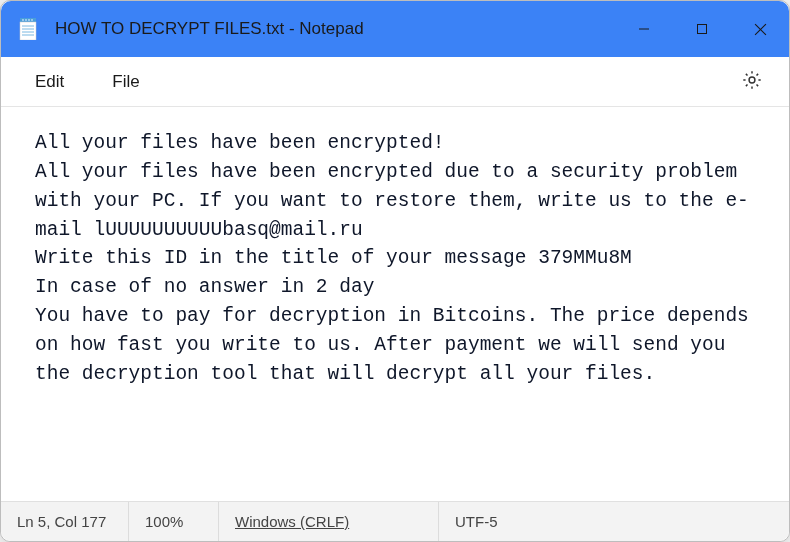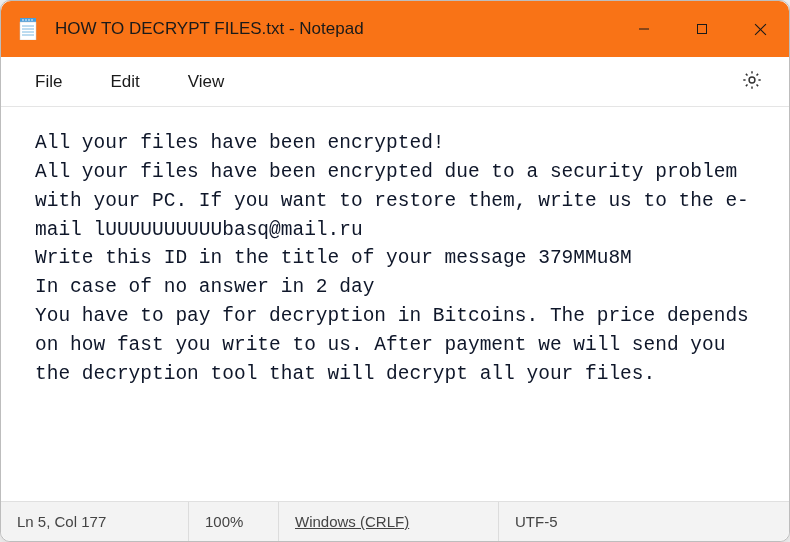--- a/index.html
+++ b/index.html
@@ -22,21 +22,21 @@
       border-radius: 10px;
       display: flex;
       flex-direction: column;
       box-shadow: 0 2px 8px rgba(0,0,0,0.1);
     }
     .titlebar {
       height: 56px;
       display: flex;
       align-items: center;
       padding: 0 0 0 16px;
-      background: #f97316;
+      background: #3b82f6;
       border-top-left-radius: 10px;
       border-top-right-radius: 10px;
     }
     .titlebar-icon {
       width: 22px;
       height: 22px;
       margin-right: 16px;
       display: flex;
       align-items: center;
       justify-content: center;
@@ -109,21 +109,21 @@
       color: #444;
     }
     .status-segment {
       padding: 0 16px;
       border-right: 1px solid #dcdcdc;
       height: 100%;
       display: flex;
       align-items: center;
     }
     .status-segment.pos {
-      width: 188px;
+      width: 128px;
     }
     .status-segment.zoom {
       width: 90px;
     }
     .status-segment.eol {
       width: 220px;
       text-decoration: underline;
     }
     .status-segment.enc {
       border-right: none;
@@ -165,23 +165,22 @@
       <div class="window-control close">
         <svg width="13" height="13" viewBox="0 0 12 12">
             <line x1="1" y1="1" x2="11" y2="11" stroke="currentColor" stroke-width="1"></line>
             <line x1="11" y1="1" x2="1" y2="11" stroke="currentColor" stroke-width="1"></line>
           </svg>
       </div>
     </div>
   </div>
 
   <div class="menubar">
+    <div class="menu-item">Edit</div>
     <div class="menu-item">File</div>
-    <div class="menu-item">Edit</div>
-    <div class="menu-item">View</div>
     <div class="menubar-spacer"></div>
     <div class="settings-btn">
       <span>
         <svg width="22" height="22" viewBox="0 0 24 24" fill="none" stroke="#333" stroke-width="1.6">
           <circle cx="12" cy="12" r="3.2"></circle>
           <path d="M12 2.5v2.5M12 19v2.5M21.5 12h-2.5M5 12H2.5M18.7 5.3l-1.8 1.8M7.1 16.9l-1.8 1.8M18.7 18.7l-1.8-1.8M7.1 7.1L5.3 5.3"></path>
         </svg>
       </span>
     </div>
   </div>

